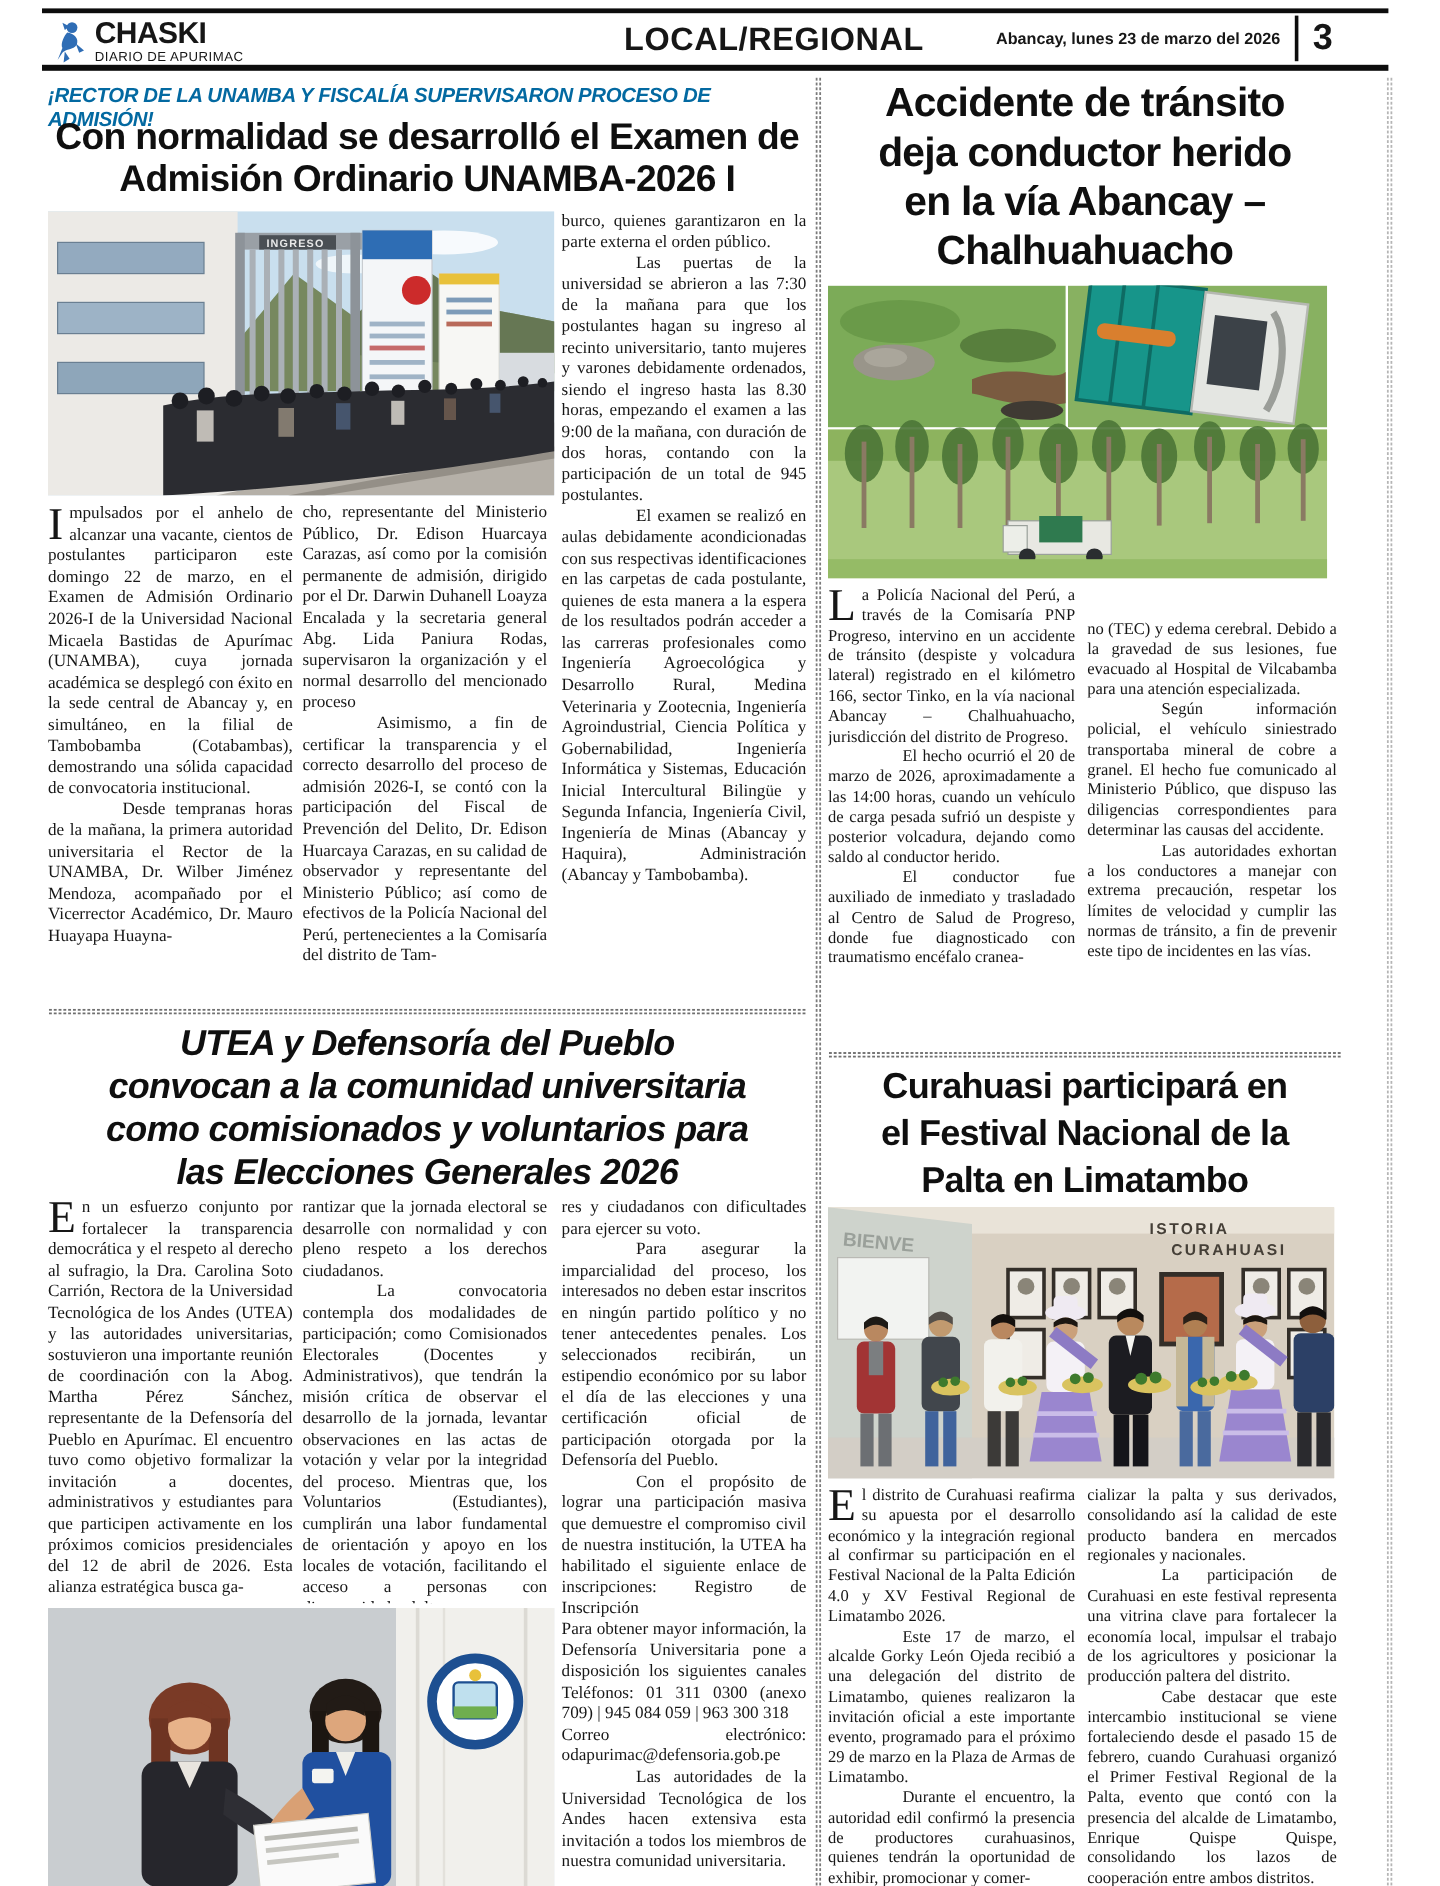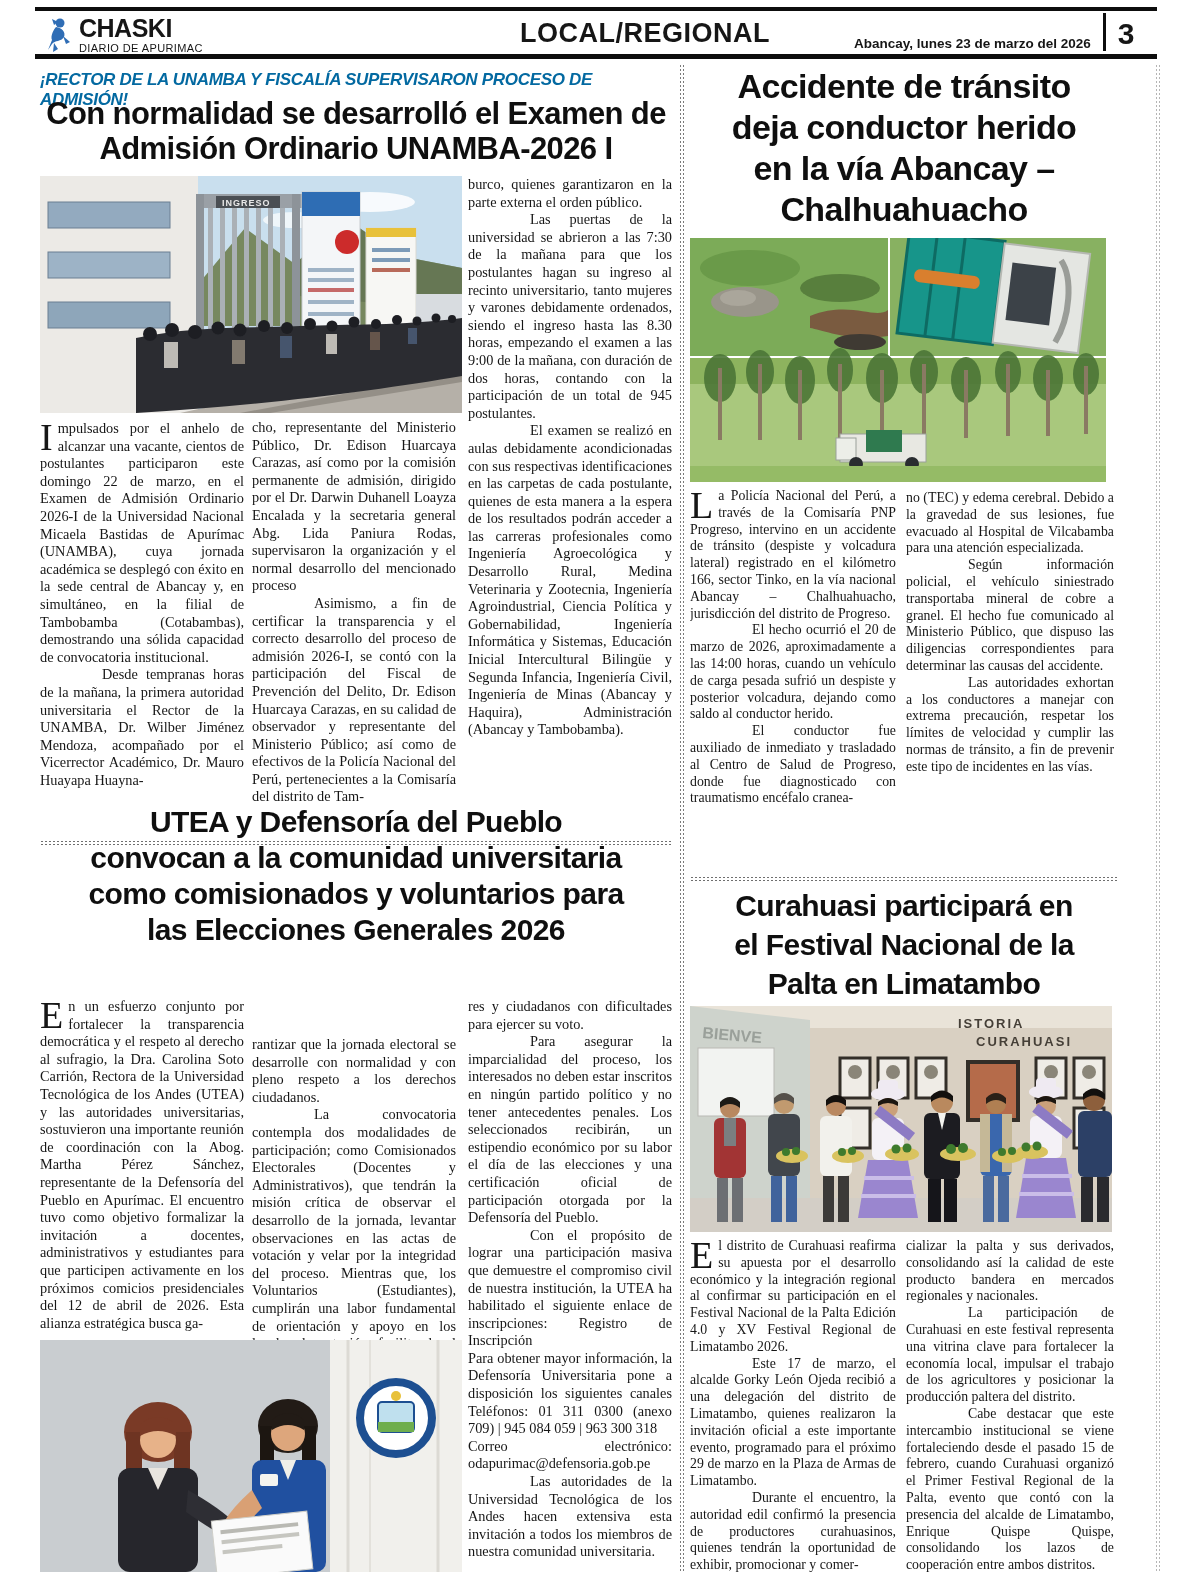--- a/index.html
+++ b/index.html
@@ -60,21 +60,21 @@
       <path d="M12 27 L16 33 L11 36 Z" fill="#2f6db5"></path>
     </svg>
     <div>
       <div class="brand-name">CHASKI</div>
       <div class="brand-tag">DIARIO DE APURIMAC</div>
     </div>
   </div>
 
   <div class="abs section-title" style="left:430px;top:18px;width:340px;">LOCAL/REGIONAL</div>
 
-  <div class="abs" style="left:830px;top:13px;width:300px;display:flex;align-items:flex-end;gap:12px;margin-left:24px;">
+  <div class="abs" style="left:830px;top:13px;width:300px;display:flex;align-items:center;gap:12px;">
     <span class="dateline">Abancay, lunes 23 de marzo del 2026</span>
     <span class="pgbar"></span>
     <span class="page-num">3</span>
   </div>
 
   <div class="abs rule" style="left:35px;top:54px;width:1122px;height:5px;"></div>
 
   <div class="abs vdiv" style="left:679px;top:64px;height:1508px;"></div>
   <div class="abs vdiv faint" style="left:1155px;top:64px;height:1508px;"></div>
 
@@ -164,31 +164,31 @@
     <p class="ind">Asimismo, a fin de certificar la transparencia y el correcto desarrollo del proceso de admisión 2026-I, se contó con la participación del Fiscal de Prevención del Delito, Dr. Edison Huarcaya Carazas, en su calidad de observador y representante del Ministerio Público; así como de efectivos de la Policía Nacional del Perú, pertenecientes a la Comisaría del distrito de Tam-</p>
   </div>
   <div class="abs col lbody" style="left:468px;top:176px;width:204px;height:660px;">
     <p>burco, quienes garantizaron en la parte externa el orden público.</p>
     <p class="ind">Las puertas de la universidad se abrieron a las 7:30 de la mañana para que los postulantes hagan su ingreso al recinto universitario, tanto mujeres y varones debidamente ordenados, siendo el ingreso hasta las 8.30 horas, empezando el examen a las 9:00 de la mañana, con duración de dos horas, contando con la participación de un total de 945 postulantes.</p>
     <p class="ind">El examen se realizó en aulas debidamente acondicionadas con sus respectivas identificaciones en las carpetas de cada postulante, quienes de esta manera a la espera de los resultados podrán acceder a las carreras profesionales como Ingeniería Agroecológica y Desarrollo Rural, Medina Veterinaria y Zootecnia, Ingeniería Agroindustrial, Ciencia Política y Gobernabilidad, Ingeniería Informática y Sistemas, Educación Inicial Intercultural Bilingüe y Segunda Infancia, Ingeniería Civil, Ingeniería de Minas (Abancay y Haquira), Administración (Abancay y Tambobamba).</p>
   </div>
 
   <div class="abs hdiv" style="left:40px;top:840px;width:632px;"></div>
 
-  <div class="abs hl hl3" style="left:40px;top:804px;width:632px;">
+  <div class="abs hl hl3" style="left:40px;top:852px;width:632px;font-style:italic;">
     <div>UTEA y Defensoría del Pueblo</div>
     <div>convocan a la comunidad universitaria</div>
     <div>como comisionados y voluntarios para</div>
     <div>las Elecciones Generales 2026</div>
   </div>
 
   <div class="abs col lbody" style="left:40px;top:998px;width:204px;height:338px;">
     <p><span class="dc">E</span><span>n un esfuerzo conjunto por fortalecer la transparencia democrática y el respeto al derecho al sufragio, la Dra. Carolina Soto Carrión, Rectora de la Universidad Tecnológica de los Andes (UTEA) y las autoridades universitarias, sostuvieron una importante reunión de coordinación con la Abog. Martha Pérez Sánchez, representante de la Defensoría del Pueblo en Apurímac. El encuentro tuvo como objetivo formalizar la invitación a docentes, administrativos y estudiantes para que participen activamente en los próximos comicios presidenciales del 12 de abril de 2026. Esta alianza estratégica busca ga-</span></p>
   </div>
-  <div class="abs col lbody" style="left:252px;top:998px;width:204px;height:338px;margin-top:38px;">
+  <div class="abs col lbody" style="left:252px;top:998px;width:204px;height:338px;">
     <p>rantizar que la jornada electoral se desarrolle con normalidad y con pleno respeto a los derechos ciudadanos.</p>
     <p class="ind">La convocatoria contempla dos modalidades de participación; como Comisionados Electorales (Docentes y Administrativos), que tendrán la misión crítica de observar el desarrollo de la jornada, levantar observaciones en las actas de votación y velar por la integridad del proceso. Mientras que, los Voluntarios (Estudiantes), cumplirán una labor fundamental de orientación y apoyo en los locales de votación, facilitando el acceso a personas con discapacidad, adultos mayo-</p>
   </div>
   <div class="abs col lbody" style="left:468px;top:998px;width:204px;height:574px;">
     <p>res y ciudadanos con dificultades para ejercer su voto.</p>
     <p class="ind">Para asegurar la imparcialidad del proceso, los interesados no deben estar inscritos en ningún partido político y no tener antecedentes penales. Los seleccionados recibirán, un estipendio económico por su labor el día de las elecciones y una certificación oficial de participación otorgada por la Defensoría del Pueblo.</p>
     <p class="ind">Con el propósito de lograr una participación masiva que demuestre el compromiso civil de nuestra institución, la UTEA ha habilitado el siguiente enlace de inscripciones: Registro de Inscripción</p>
     <p>Para obtener mayor información, la Defensoría Universitaria pone a disposición los siguientes canales Teléfonos: 01 311 0300 (anexo 709) | 945 084 059 | 963 300 318</p>
     <p>Correo electrónico: odapurimac@defensoria.gob.pe</p>
     <p class="ind">Las autoridades de la Universidad Tecnológica de los Andes hacen extensiva esta invitación a todos los miembros de nuestra comunidad universitaria.</p>
@@ -300,21 +300,21 @@
       </g>
       <rect x="0" y="228" width="416" height="16" fill="#95bb66"></rect>
     </svg>
   </div>
 
   <div class="abs col rbody" style="left:690px;top:488px;width:206px;height:384px;">
     <p><span class="dc">L</span><span>a Policía Nacional del Perú, a través de la Comisaría PNP Progreso, intervino en un accidente de tránsito (despiste y volcadura lateral) registrado en el kilómetro 166, sector Tinko, en la vía nacional Abancay – Chalhuahuacho, jurisdicción del distrito de Progreso.</span></p>
     <p class="ind">El hecho ocurrió el 20 de marzo de 2026, aproximadamente a las 14:00 horas, cuando un vehículo de carga pesada sufrió un despiste y posterior volcadura, dejando como saldo al conductor herido.</p>
     <p class="ind">El conductor fue auxiliado de inmediato y trasladado al Centro de Salud de Progreso, donde fue diagnosticado con traumatismo encéfalo cranea-</p>
   </div>
-  <div class="abs col rbody" style="left:906px;top:490px;width:208px;height:384px;font-family:Liberation Serif, serif;">
+  <div class="abs col rbody" style="left:906px;top:516px;width:208px;height:384px;font-family:Liberation Serif, serif;">
     <p>no (TEC) y edema cerebral. Debido a la gravedad de sus lesiones, fue evacuado al Hospital de Vilcabamba para una atención especializada.</p>
     <p class="ind">Según información policial, el vehículo siniestrado transportaba mineral de cobre a granel. El hecho fue comunicado al Ministerio Público, que dispuso las diligencias correspondientes para determinar las causas del accidente.</p>
     <p class="ind">Las autoridades exhortan a los conductores a manejar con extrema precaución, respetar los límites de velocidad y cumplir las normas de tránsito, a fin de prevenir este tipo de incidentes en las vías.</p>
   </div>
 
   <div class="abs hdiv" style="left:690px;top:876px;width:428px;"></div>
 
   <div class="abs hl hl4" style="left:690px;top:886px;width:428px;">
     <div>Curahuasi participará en</div>
     <div>el Festival Nacional de la</div>

